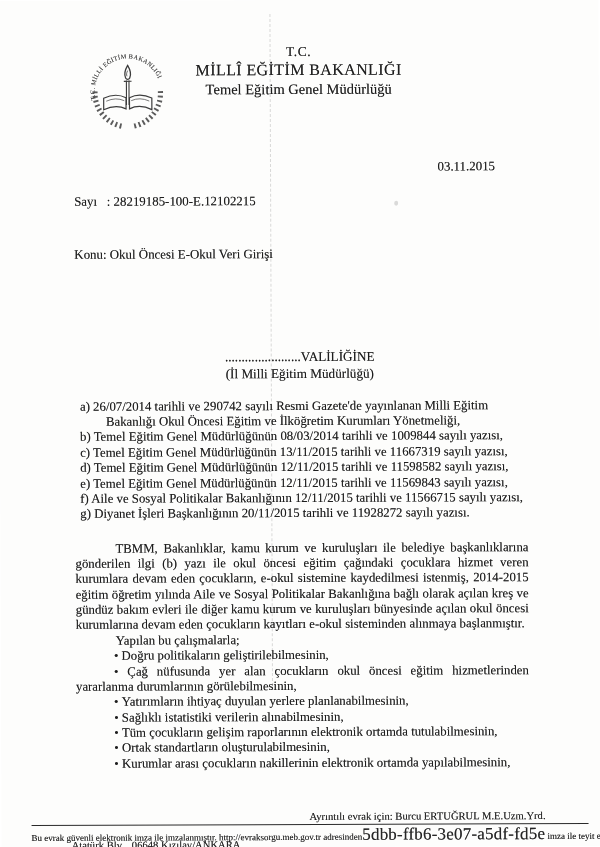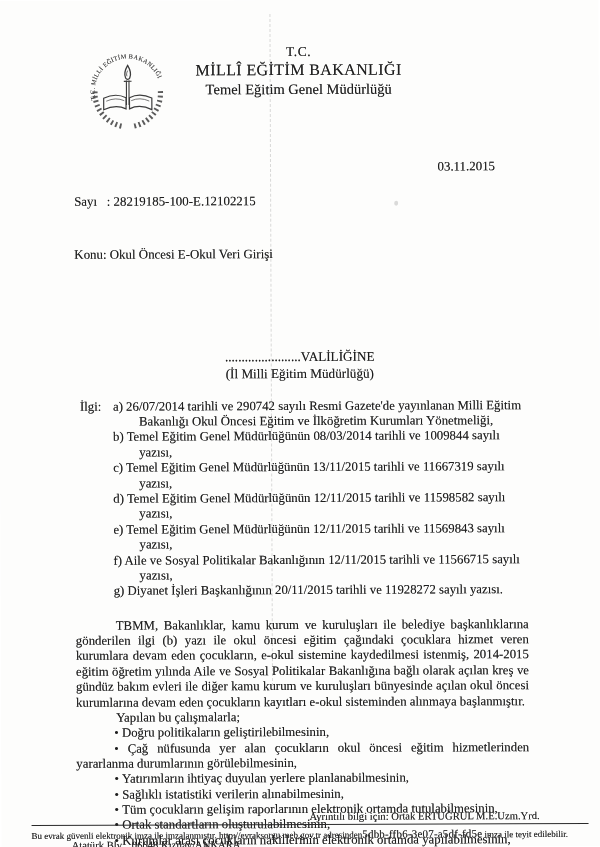--- a/index.html
+++ b/index.html
@@ -45,21 +45,21 @@
   .body p{margin:0;text-align:justify;}
   .para{text-indent:40px;}
   .intro{text-indent:40px;}
   .bullet{text-indent:38px;}
   .bullet::before{content:"\2022\00a0";}
   
   .footer{position:absolute;top:782px;left:70px;right:10px;font-size:10.6px;line-height:14px;white-space:pre;}
   .footer .contact{position:absolute;left:238px;top:0;}
   .rule{position:absolute;left:30px;right:13px;top:824px;border-top:1.6px solid #2a2a2a;}
   .verify{position:absolute;left:30px;right:8px;top:828px;font-size:9px;line-height:13px;color:#262626;white-space:nowrap;}
-  .verify .code{font-size:11px;letter-spacing:.2px;font-family:Liberation Serif, serif;}
+  .verify .code{font-size:17px;letter-spacing:.2px;font-family:Liberation Serif, serif;}
   .emblem svg{display:block;}
 </style>
 </head>
 <body>
 
 <div class="sheet">
 
   <div class="fold"></div>
   <div class="speck" style="left:395px;top:201px;"></div>
 
@@ -99,21 +99,20 @@
     <div>Konu: Okul Öncesi E-Okul Veri Girişi</div>
     <div class="date">03.11.2015</div>
   </section>
 
   <section class="addressee">
     <div>.......................VALİLİĞİNE</div>
     <div>(İl Milli Eğitim Müdürlüğü)</div>
   </section>
 
   <section class="ilgi">
-    <span class="ilgi-label">İlgi:</span>
     <div class="ilgi-items">
       <p>a) 26/07/2014 tarihli ve 290742 sayılı Resmi Gazete'de yayınlanan Milli Eğitim Bakanlığı Okul Öncesi Eğitim ve İlköğretim Kurumları Yönetmeliği,</p>
       <p>b) Temel Eğitim Genel Müdürlüğünün 08/03/2014 tarihli ve 1009844 sayılı yazısı,</p>
       <p>c) Temel Eğitim Genel Müdürlüğünün 13/11/2015 tarihli ve 11667319 sayılı yazısı,</p>
       <p>d) Temel Eğitim Genel Müdürlüğünün 12/11/2015 tarihli ve 11598582 sayılı yazısı,</p>
       <p>e) Temel Eğitim Genel Müdürlüğünün 12/11/2015 tarihli ve 11569843 sayılı yazısı,</p>
       <p>f) Aile ve Sosyal Politikalar Bakanlığının 12/11/2015 tarihli ve 11566715 sayılı yazısı,</p>
       <p>g) Diyanet İşleri Başkanlığının 20/11/2015 tarihli ve 11928272 sayılı yazısı.</p>
     </div>
   </section>
@@ -131,21 +130,21 @@
 
   </section>
 
   <footer class="footer">
     <div class="address">
       <div>Atatürk Blv.   06648 Kızılay/ANKARA</div>
       
       
     </div>
     <div class="contact">
-      <div>Ayrıntılı bilgi için: Ortak ERTUĞRUL M.E.Uzm.Yrd.</div>
+      <div>Ayrıntılı evrak için: Burcu ERTUĞRUL M.E.Uzm.Yrd.</div>
       
     </div>
   </footer>
 
   <div class="rule"></div>
 
   <div class="verify">
     <span>Bu evrak güvenli elektronik imza ile imzalanmıştır. http://evraksorgu.meb.gov.tr adresinden</span><span class="code">5dbb-ffb6-3e07-a5df-fd5e</span><span> imza ile teyit edilebilir.</span>
   </div>
 

